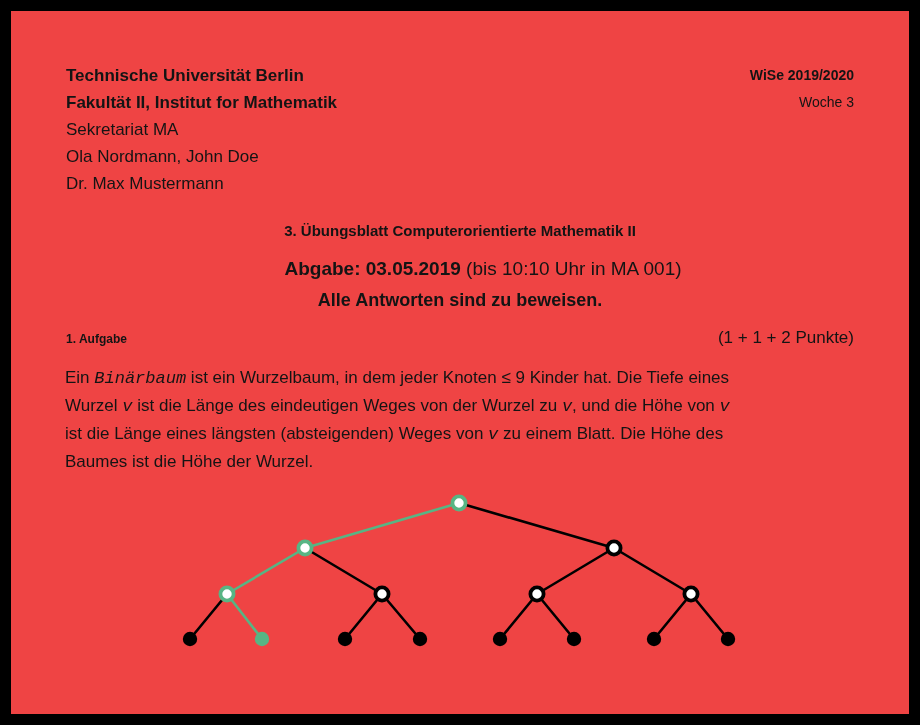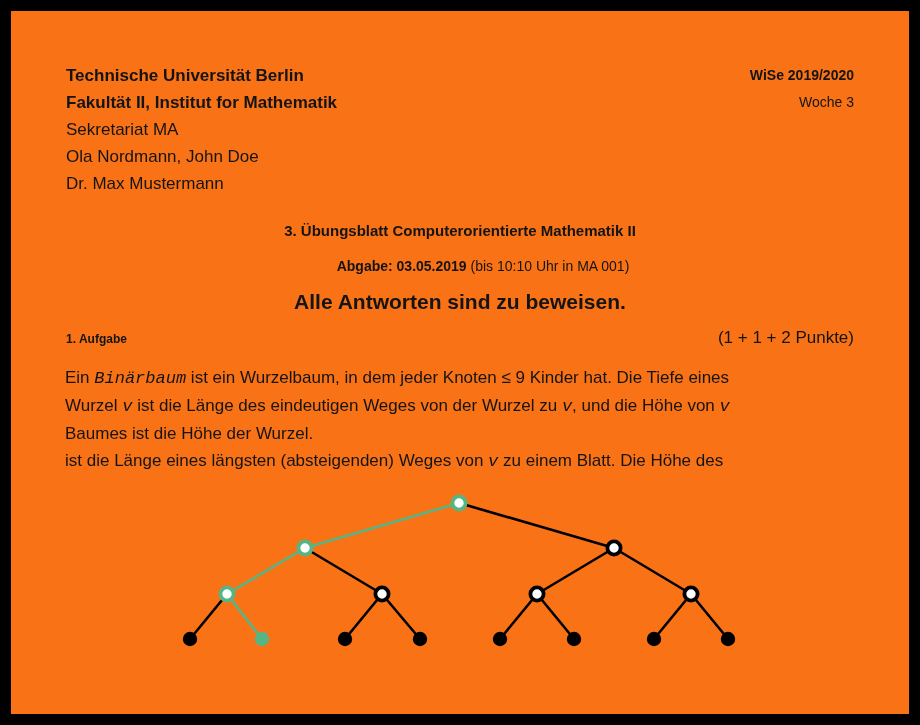--- a/index.html
+++ b/index.html
@@ -5,21 +5,21 @@
   html, body { margin: 0; padding: 0; }
   body {
     background: #ffffff;
     font-family: "Liberation Sans", sans-serif;
     -webkit-font-smoothing: antialiased;
   }
   .page {
     position: relative;
     width: 920px;
     height: 725px;
-    background: #f97316;
+    background: #ef4444;
     overflow: hidden;
     color: #141414;
   }
   .frame {
     position: absolute;
     inset: 0;
     border: 11px solid #000000;
     pointer-events: none;
     z-index: 5;
   }
@@ -49,30 +49,30 @@
     text-align: center;
     font-size: 15px;
     font-weight: bold;
     white-space: nowrap;
   }
   .submission {
     position: absolute;
     left: 0; right: 0;
     top: 258px;
     text-align: center;
-    font-size: 14px;
+    font-size: 19px;
     white-space: nowrap;
     padding-left: 46px;
   }
   .note {
     position: absolute;
     left: 0; right: 0;
     top: 290px;
     text-align: center;
-    font-size: 21px;
+    font-size: 18px;
     font-weight: bold;
     white-space: nowrap;
   }
   .exercise-row {
     position: absolute;
     left: 66px;
     right: 66px;
     top: 328px;
     display: flex;
     justify-content: space-between;
@@ -122,22 +122,22 @@
   <div class="note">Alle Antworten sind zu beweisen.</div>
 
   <div class="exercise-row">
     <span class="ex-label">1. Aufgabe</span>
     <span class="ex-points">(1 + 1 + 2 Punkte)</span>
   </div>
 
   <div class="paragraph" id="paragraph">
       <div class="para-line"><span>Ein </span><i>Binärbaum</i><span> ist ein Wurzelbaum, in dem jeder Knoten ≤ 9 Kinder hat. Die Tiefe eines</span></div>
       <div class="para-line"><span>Wurzel </span><i>v</i><span> ist die Länge des eindeutigen Weges von der Wurzel zu </span><i>v</i><span>, und die Höhe von </span><i>v</i></div>
+      <div class="para-line"><span>ist die Länge eines längsten (absteigenden) Weges von </span><i>v</i><span> zu einem Blatt. Die Höhe des</span></div>
       <div class="para-line"><span>Baumes ist die Höhe der Wurzel.</span></div>
-      <div class="para-line"><span>ist die Länge eines längsten (absteigenden) Weges von </span><i>v</i><span> zu einem Blatt. Die Höhe des</span></div>
     </div>
 
   <svg id="tree" class="tree" xmlns="http://www.w3.org/2000/svg" viewBox="0 0 620 185" width="620" height="185">
       <line x1="309" y1="25" x2="155" y2="70" stroke="#57b584" stroke-width="2.6" stroke-linecap="round"></line>
       <line x1="309" y1="25" x2="464" y2="70" stroke="#000000" stroke-width="2.6" stroke-linecap="round"></line>
       <line x1="155" y1="70" x2="77" y2="116" stroke="#57b584" stroke-width="2.6" stroke-linecap="round"></line>
       <line x1="155" y1="70" x2="232" y2="116" stroke="#000000" stroke-width="2.6" stroke-linecap="round"></line>
       <line x1="464" y1="70" x2="387" y2="116" stroke="#000000" stroke-width="2.6" stroke-linecap="round"></line>
       <line x1="464" y1="70" x2="541" y2="116" stroke="#000000" stroke-width="2.6" stroke-linecap="round"></line>
       <line x1="77" y1="116" x2="40" y2="161" stroke="#000000" stroke-width="2.6" stroke-linecap="round"></line>

